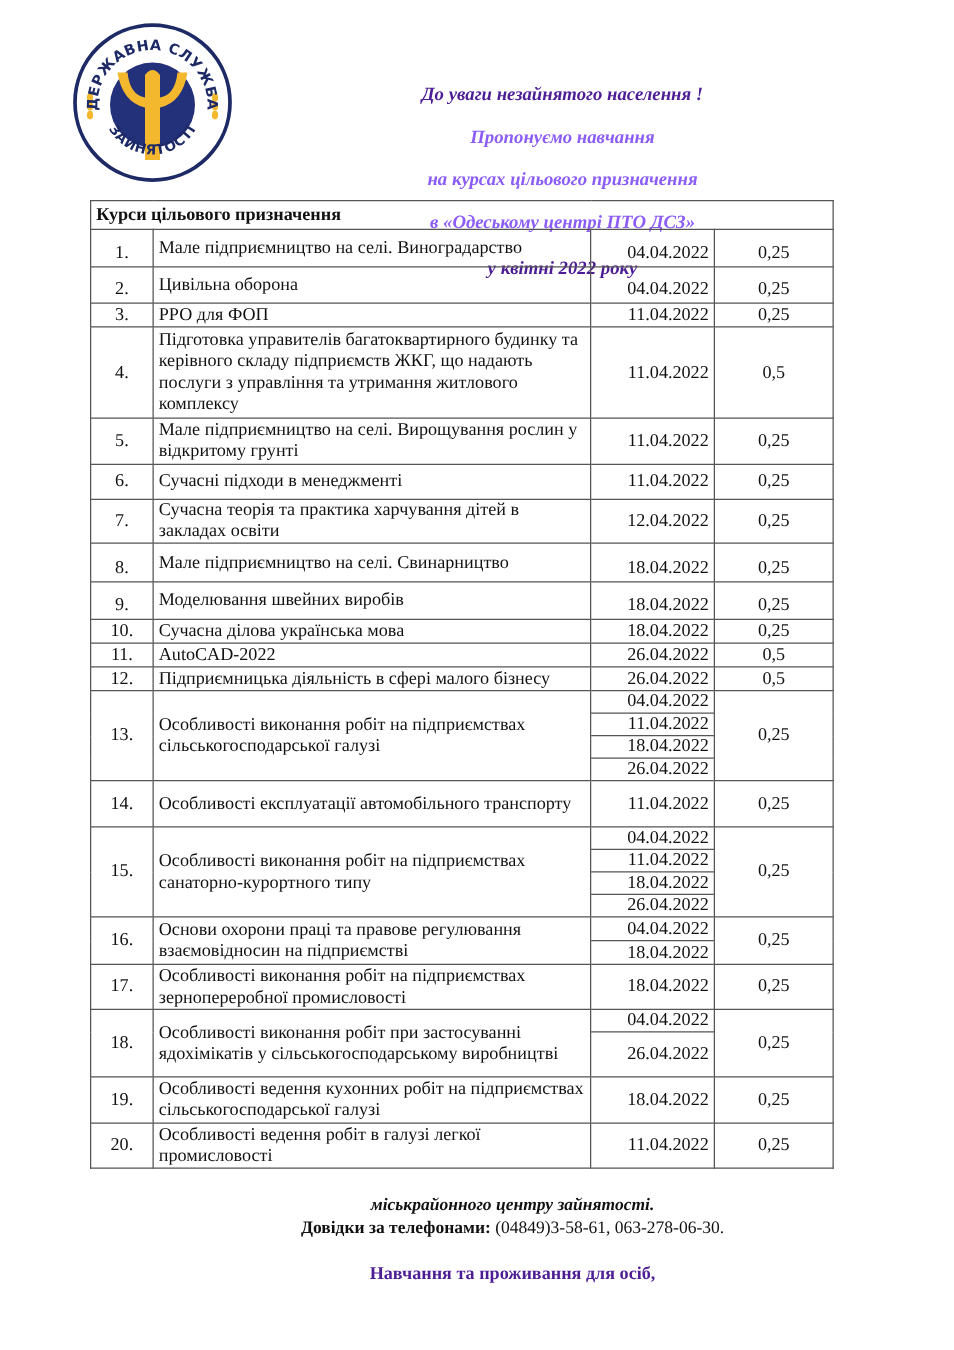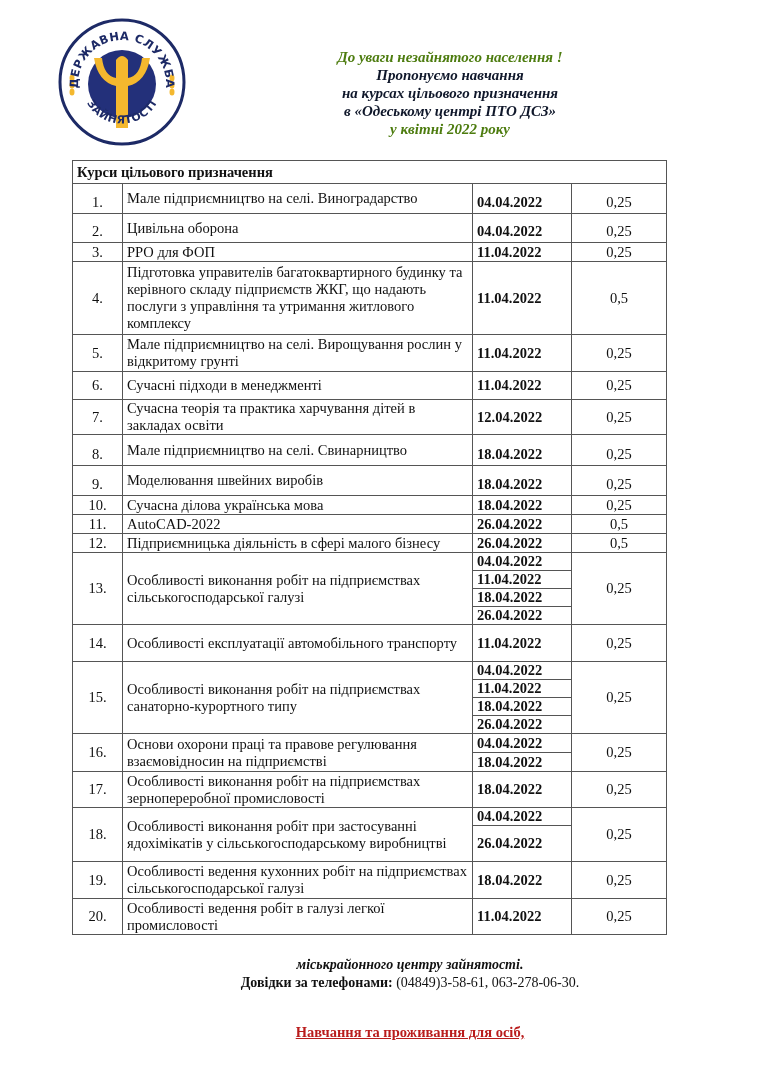--- a/index.html
+++ b/index.html
@@ -8,46 +8,46 @@
     font-family: "Liberation Serif", "DejaVu Serif", serif; color: #111;
   }
   .logo {
     position: absolute; left: 58px; top: 18px; width: 128px; height: 128px;
   }
   .heading {
     position: absolute; left: 300px; top: 48px; width: 300px;
     text-align: center; font-style: italic; font-weight: bold;
     font-size: 15px; line-height: 18px;
   }
-  .heading .red { color: #4d7c0f; }
-  .heading .black { color: #0f172a; }
+  .heading .red { color: #4c1d95; margin-top: 19px; }
+  .heading .black { color: #8b5cf6; margin-top: 16px; }
 
   table.courses {
     position: absolute; left: 72px; top: 160px; width: 595px;
     border-collapse: collapse; font-size: 14.5px; line-height: 17px;
   }
   table.courses td {
     border: 1px solid #555; padding: 0 4px; vertical-align: middle;
   }
   td.title-cell { font-weight: bold; height: 22px; }
   td.num { width: 41px; text-align: center; }
   td.name { width: 341px; text-align: left; padding-left: 6px; vertical-align: top; }
   td.name.mid { vertical-align: middle; }
-  td.date { width: 90px; text-align: left; font-weight: bold; }
+  td.date { width: 90px; text-align: right; }
   td.val { width: 86px; text-align: center; }
   td.num.low, td.date.low, td.val.low { vertical-align: bottom; padding-bottom: 2px; }
 
   .footer {
     position: absolute; left: 200px; top: 956px; width: 420px; text-align: center;
     font-size: 14px; line-height: 18px;
   }
   .footer .it { font-style: italic; font-weight: bold; }
   .footer .b { font-weight: bold; }
   .footer .notice {
-    margin-top: 31px; color: #b91c1c; font-weight: bold; text-decoration: underline;
+    margin-top: 18px; color: #4c1d95; font-weight: bold; 
     font-size: 14.5px; line-height: 18px;
   }
 </style>
 </head>
 <body>
 
 <div class="logo">
   <svg width="128" height="128" viewBox="0 0 128 128">
     <defs>
       <path id="arcTop" d="M 20 66 A 44 44 0 0 1 108 66"></path>

